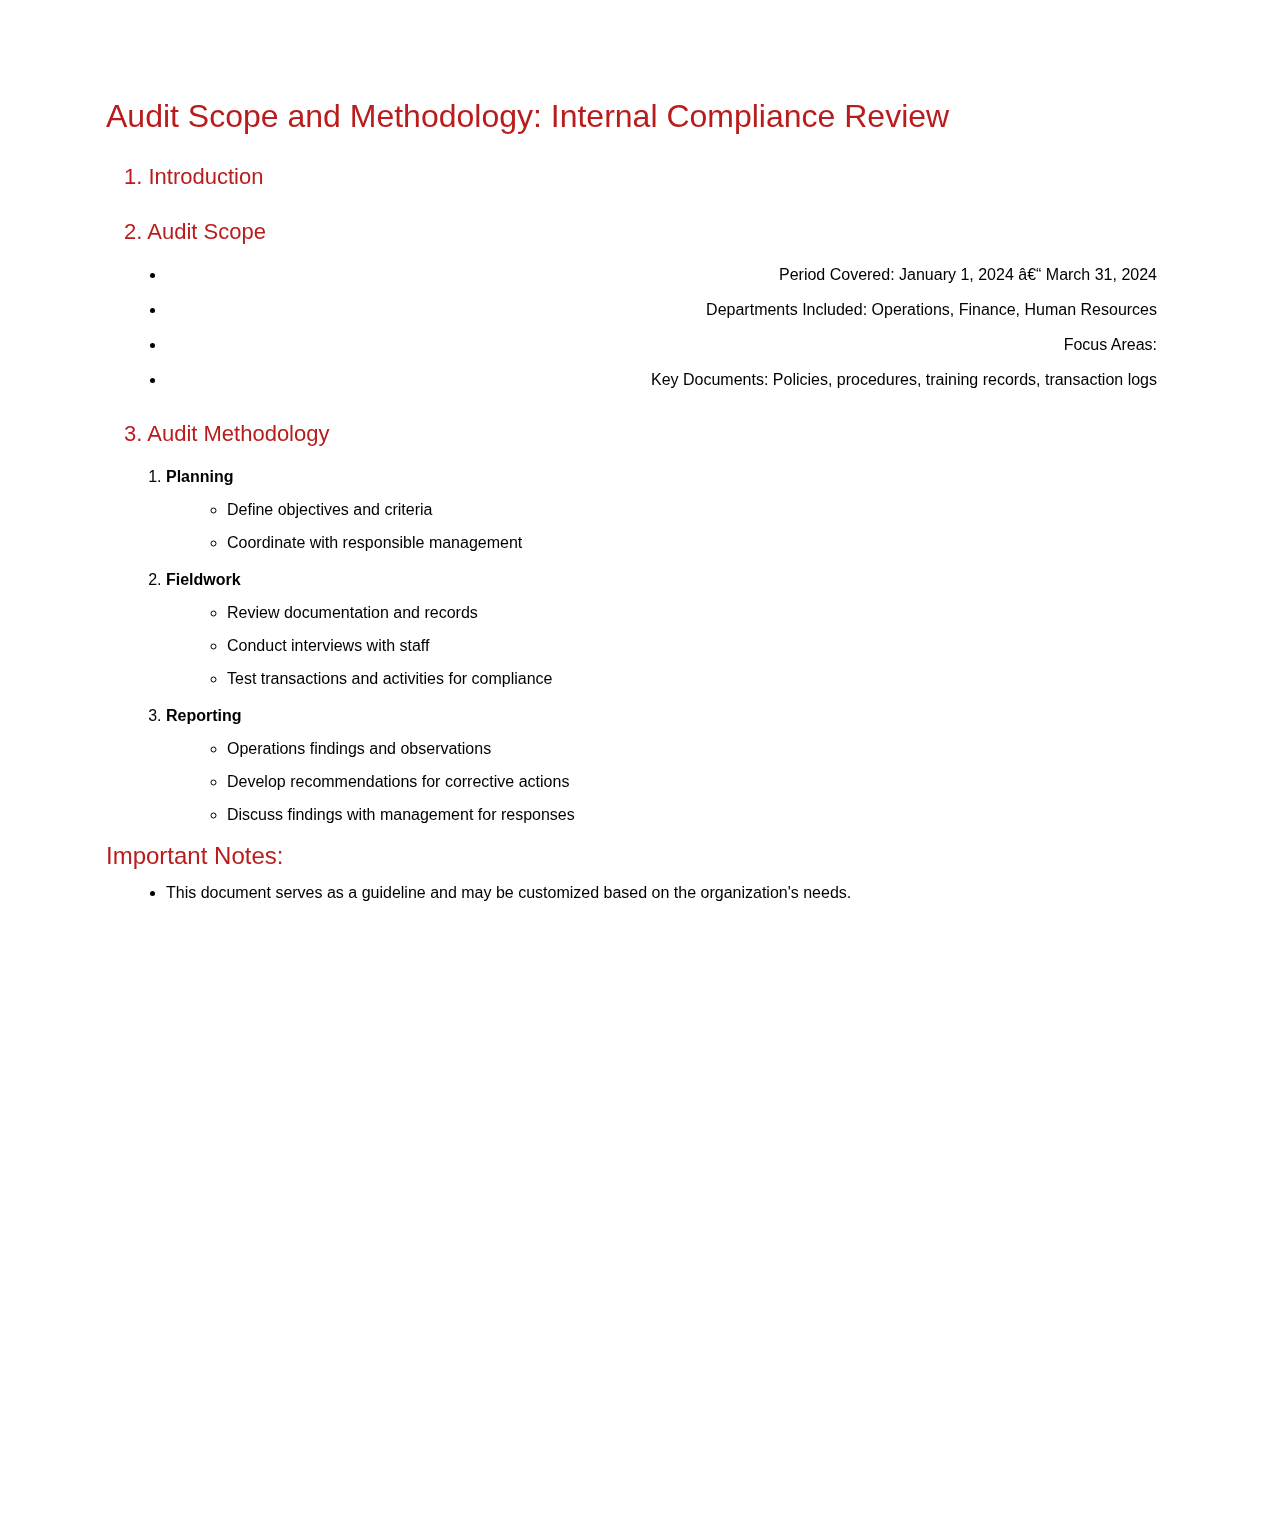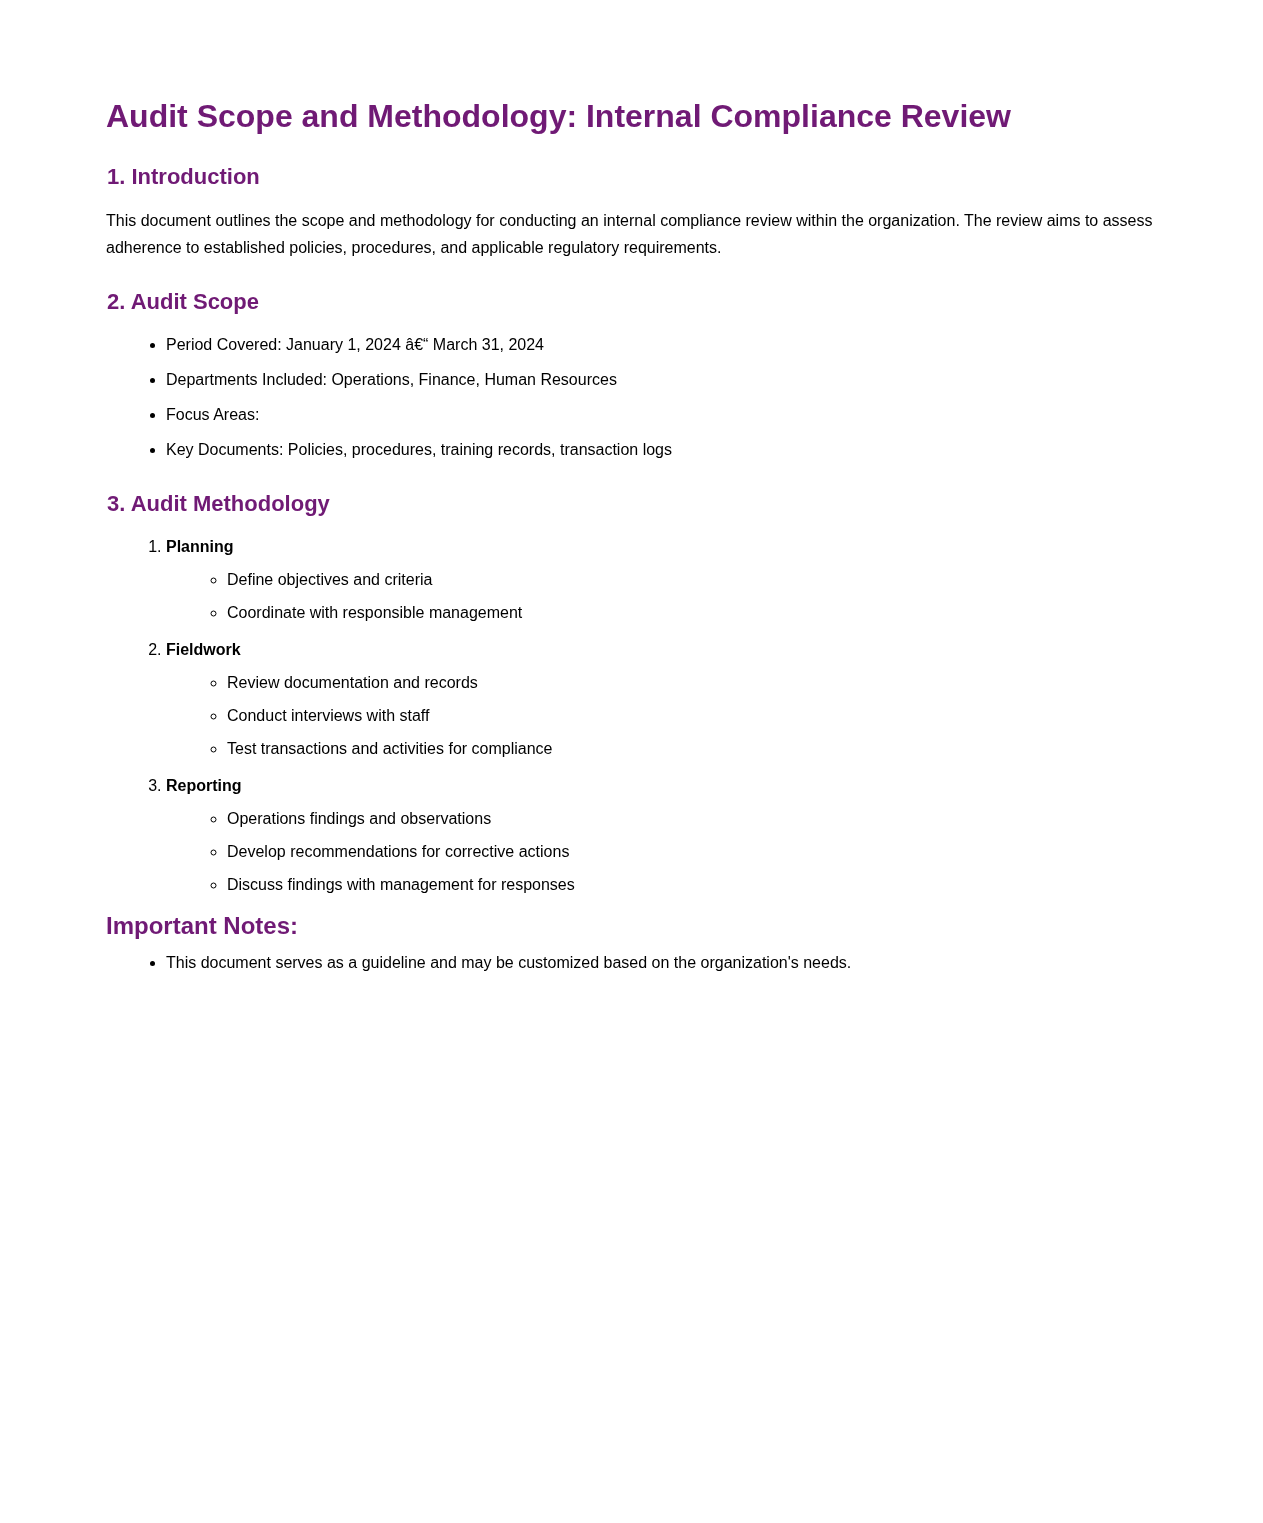--- a/index.html
+++ b/index.html
@@ -16,45 +16,45 @@
     color: #000000;
     overflow: hidden;
   }
   .viewport {
     height: 1301px;
     overflow: hidden;
   }
   .page {
     padding: 97px 106px 0 106px;
   }
-  h1, h2, h3 { font-weight: bold; color: #701a75; }
+  h1, h2, h3 { font-weight: normal; color: #b91c1c; }
   h1 {
     font-size: 32px;
     line-height: 38px;
     margin: 0 0 28px 0;
   }
   h2 {
     font-size: 22px;
     line-height: 28px;
-    margin: 27px 0 15px 1px;
+    margin: 27px 0 15px 18px;
   }
   h3 {
     font-size: 24px;
     line-height: 26px;
     margin: 12px 0 10px 0;
   }
   p {
     margin: 16px 0;
   }
   ul.top, ol.top {
     margin: 15px 0;
     padding-left: 60px;
     list-style-position: outside;
   }
-  ul.top { list-style-type: disc; }
+  ul.top { list-style-type: disc; text-align: right; }
   ul.top > li { margin: 8px 0; }
   ol.top { list-style-type: decimal; }
   ol.top > li { margin: 4px 0 10px 0; }
   ul.sub {
     list-style-type: circle;
     margin: 9px 0 16px 0;
     padding-left: 61px;
   }
   ul.sub > li { margin: 6px 0; }
   .phase-name { font-weight: bold; }
@@ -68,21 +68,20 @@
 </style>
 </head>
 <body>
 
 <div class="viewport">
   <div class="page">
 
     <h1>Audit Scope and Methodology: Internal Compliance Review</h1>
 
     <h2>1. Introduction</h2>
-    <p>This document outlines the scope and methodology for conducting an internal compliance review within the organization. The review aims to assess adherence to established policies, procedures, and applicable regulatory requirements.</p>
 
     <h2>2. Audit Scope</h2>
     <ul class="top">
       <li>Period Covered: January 1, 2024 â€“ March 31, 2024</li>
       <li>Departments Included: Operations, Finance, Human Resources</li>
       <li>
         <span>Focus Areas:</span>
       </li>
       <li>Key Documents: Policies, procedures, training records, transaction logs</li>
     </ul>

